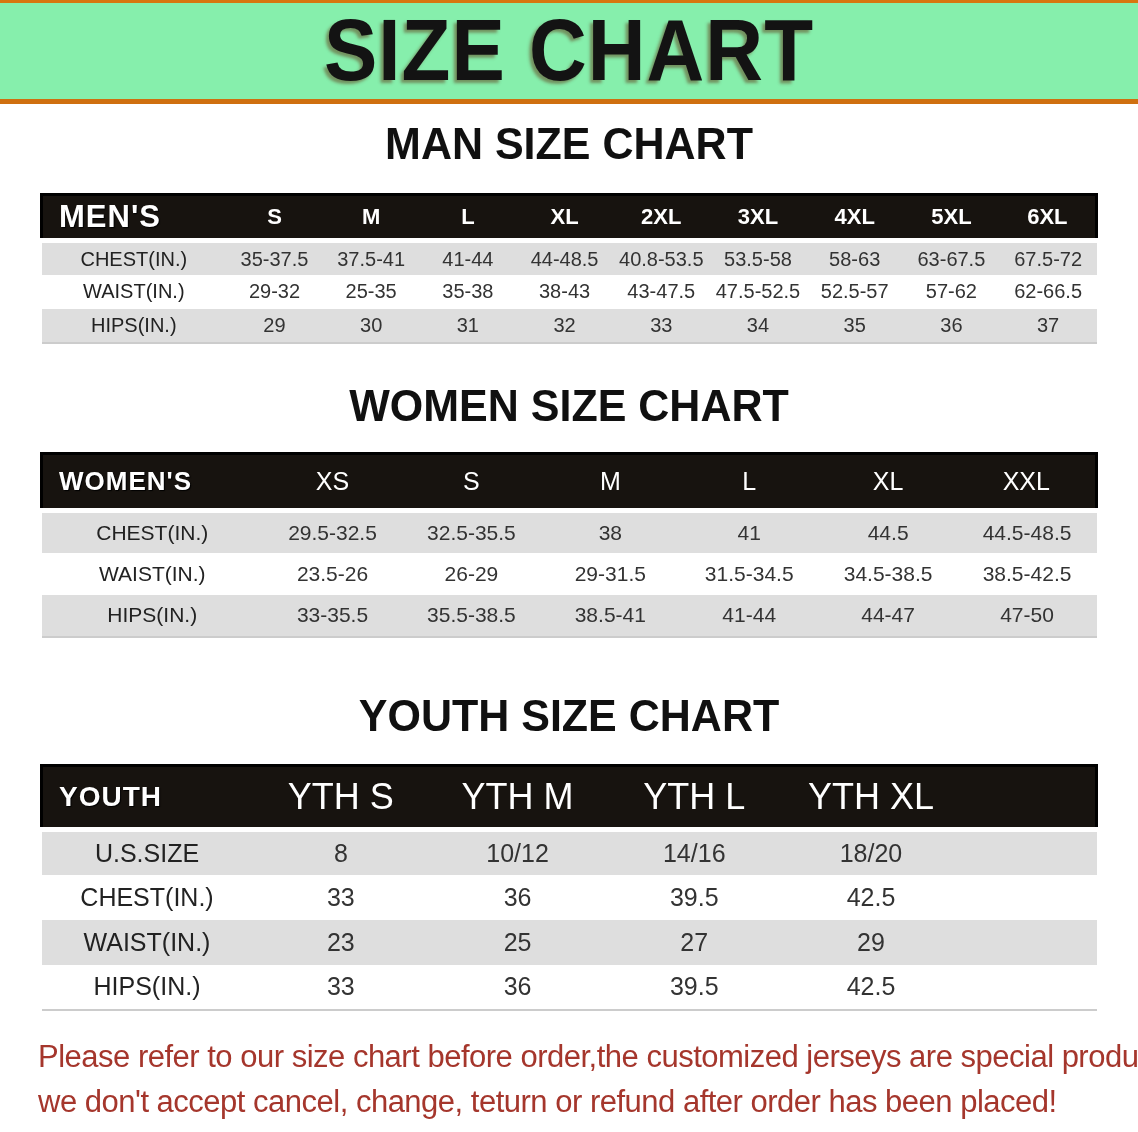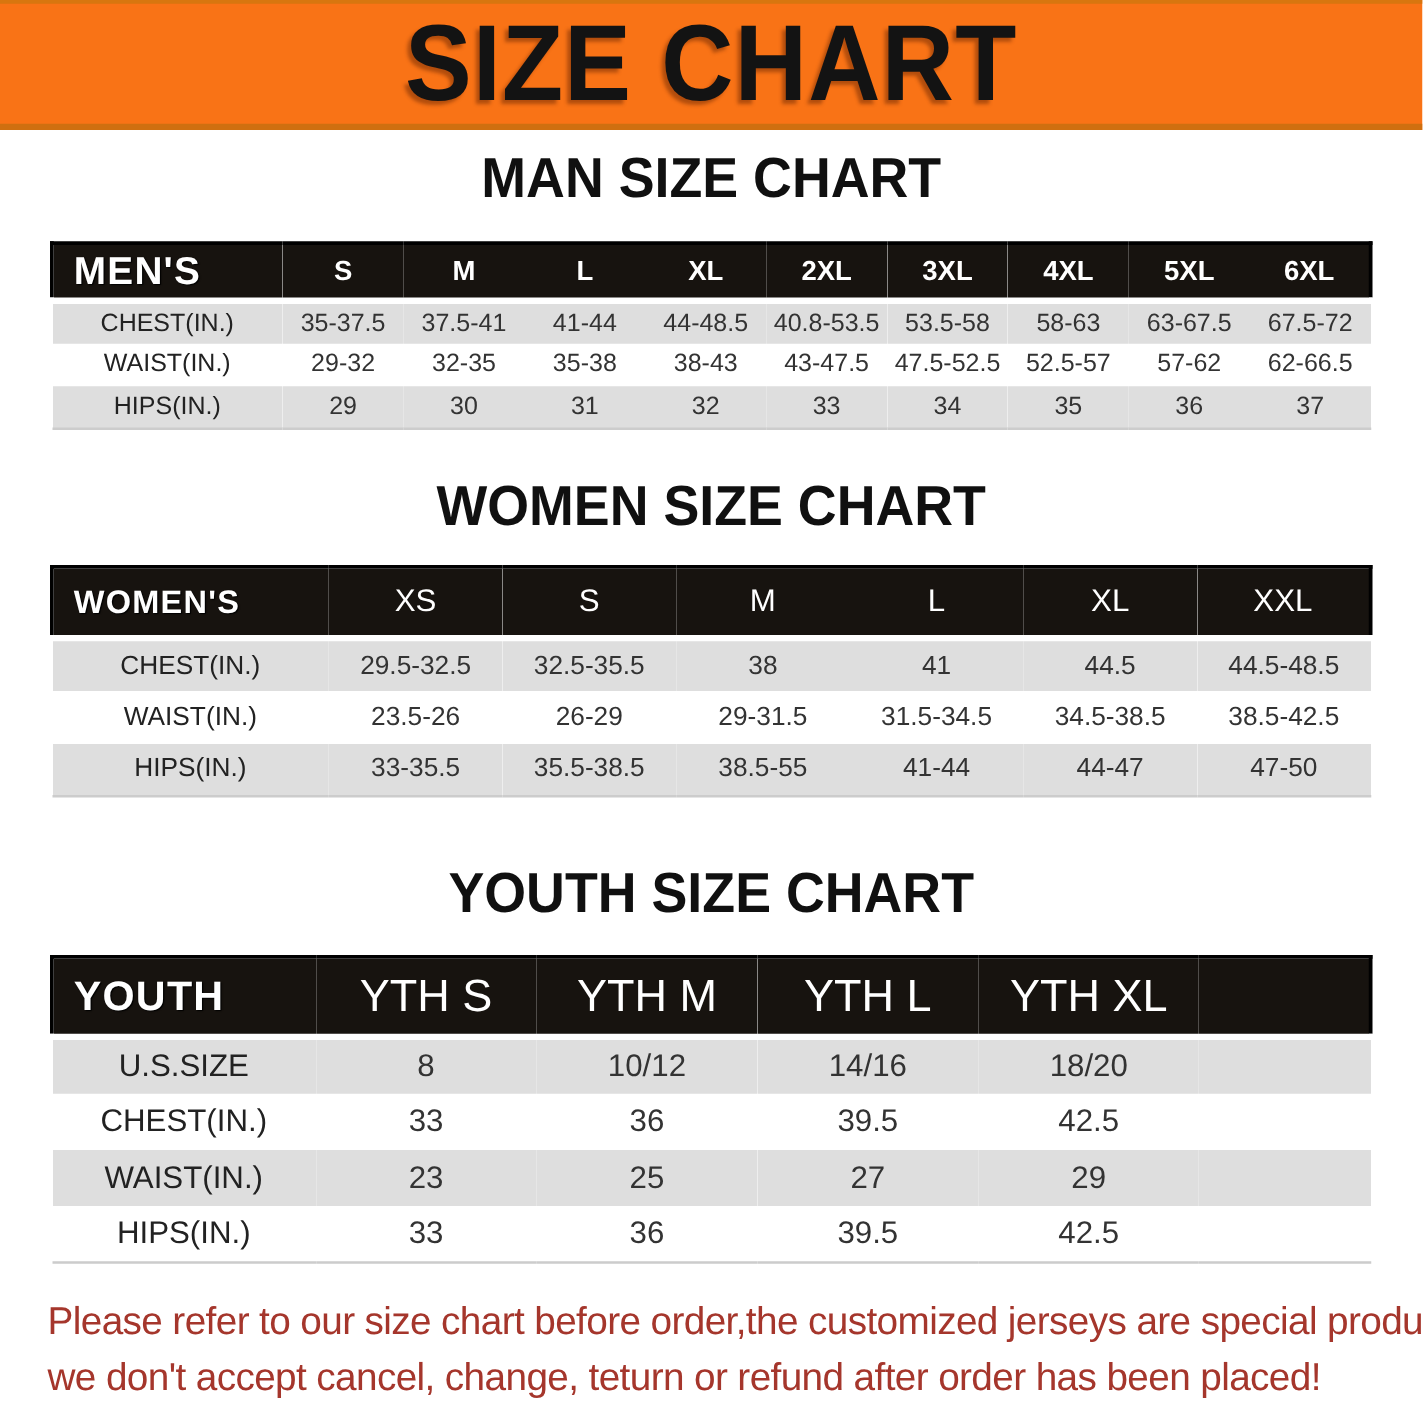--- a/index.html
+++ b/index.html
@@ -8,21 +8,21 @@
     width: 1138px;
     height: 1132px;
     background: #ffffff;
     overflow: hidden;
     font-family: "Liberation Sans", sans-serif;
   }
 
   
   .banner {
     height: 104px;
-    background: #f97316;
+    background: #86efac;
     border-top: 3px solid #d8760f;
     border-bottom: 5px solid #cf6f10;
     display: flex;
     align-items: center;
     justify-content: center;
   }
   .banner h1 {
     margin: 0;
     font-size: 80px;
     line-height: 1;
@@ -78,21 +78,21 @@
     text-shadow: 1px 1px 1px #000;
   }
   .tbl th.size-col { text-align: center; }
 
   .tbl-men   thead tr { height: 46px; }
   .tbl-women thead tr { height: 57px; }
   .tbl-youth thead tr { height: 64px; }
 
   .tbl-men   th.hlabel { font-size: 31px; width: 17.5%; }
   .tbl-women th.hlabel { font-size: 26px; width: 21%; }
-  .tbl-youth th.hlabel { font-size: 33px; width: 20%; }
+  .tbl-youth th.hlabel { font-size: 28px; width: 20%; }
 
   .tbl-men   th.size-col { font-size: 22px; font-weight: 700; }
   .tbl-women th.size-col { font-size: 25px; font-weight: 400; }
   .tbl-youth th.size-col { font-size: 36px; font-weight: 400; }
 
   .tbl .filler { width: 13%; }
 
   .tbl tbody tr:nth-child(odd)  { background: #DEDEDE; }
   .tbl tbody tr:nth-child(even) { background: #ffffff; }
   .tbl tbody tr:first-child td  { border-top: 5px solid #ffffff; }
@@ -160,21 +160,21 @@
               <td>44-48.5</td>
               <td>40.8-53.5</td>
               <td>53.5-58</td>
               <td>58-63</td>
               <td>63-67.5</td>
               <td>67.5-72</td>
             </tr>
             <tr>
               <td class="rlabel">WAIST(IN.)</td>
               <td>29-32</td>
-              <td>32-35</td>
+              <td>25-35</td>
               <td>35-38</td>
               <td>38-43</td>
               <td>43-47.5</td>
               <td>47.5-52.5</td>
               <td>52.5-57</td>
               <td>57-62</td>
               <td>62-66.5</td>
             </tr>
             <tr>
               <td class="rlabel">HIPS(IN.)</td>
@@ -222,21 +222,21 @@
               <td>26-29</td>
               <td>29-31.5</td>
               <td>31.5-34.5</td>
               <td>34.5-38.5</td>
               <td>38.5-42.5</td>
             </tr>
             <tr>
               <td class="rlabel">HIPS(IN.)</td>
               <td>33-35.5</td>
               <td>35.5-38.5</td>
-              <td>38.5-55</td>
+              <td>38.5-41</td>
               <td>41-44</td>
               <td>44-47</td>
               <td>47-50</td>
             </tr>
           </tbody>
         </table>
     </div>
 
     <h2 class="section-title" id="title-youth">YOUTH SIZE CHART</h2>
     <div class="tbl-wrap" id="wrap-youth">

